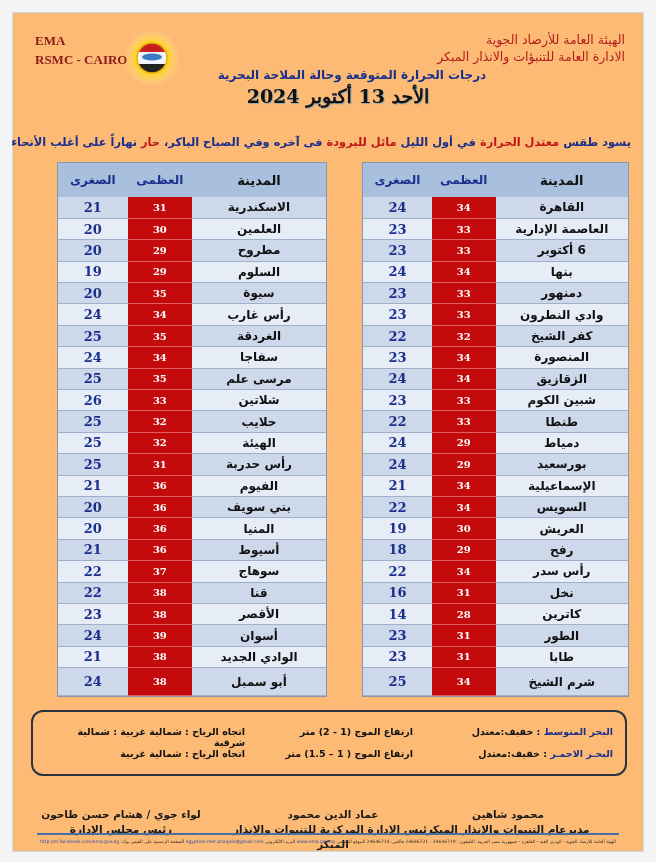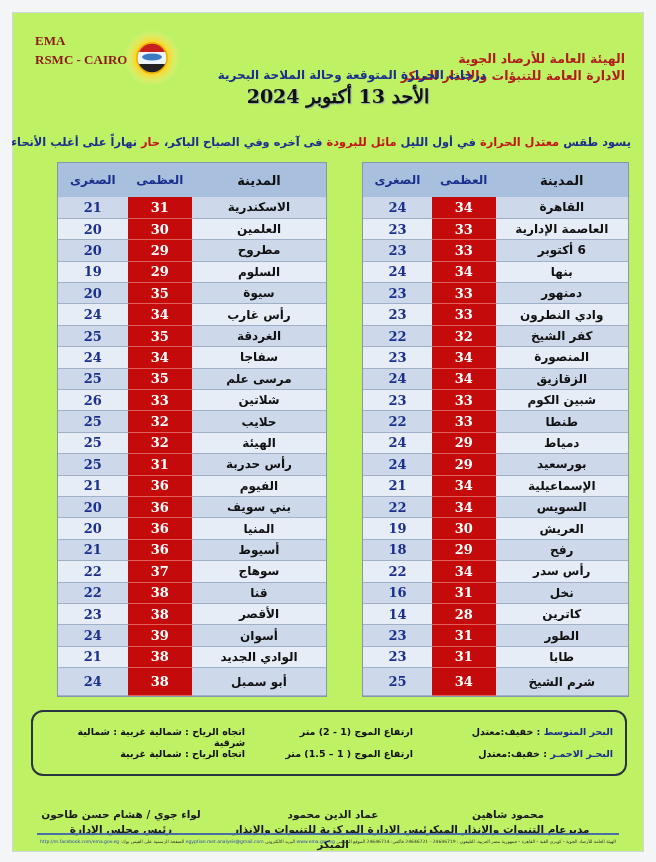--- a/index.html
+++ b/index.html
@@ -1,38 +1,38 @@
 <!DOCTYPE html>
 <html><head>
   <meta charset="utf-8">
   <style>
     * { box-sizing: border-box; margin: 0; padding: 0; }
     html, body { width: 656px; height: 862px; background: #f4f5f6; overflow: hidden; }
     body { font-family: "DejaVu Sans", sans-serif; position: relative; }
     .page {
       position: absolute; left: 12px; top: 12px; width: 632px; height: 840px;
-      background: #bef264; border: 1px solid #d0d8e2;
+      background: #fdba74; border: 1px solid #d0d8e2;
     }
     .abs { position: absolute; }
     .ema { left: 22px; top: 18px; color: #8b1a1a; font-family: "Liberation Serif", serif; font-weight: bold; font-size: 13px; line-height: 19px; }
     .logo { left: 110px; top: 16px; width: 58px; height: 58px; }
-    .org { right: 18px; top: 18px; text-align: right; direction: rtl; color: #b01e1e; font-weight: bold; font-size: 12.5px; line-height: 17px; font-family: "DejaVu Sans", sans-serif; margin-top: 19px; }
+    .org { right: 18px; top: 18px; text-align: right; direction: rtl; color: #b01e1e; font-weight: normal; font-size: 12.5px; line-height: 17px; font-family: "DejaVu Sans", sans-serif; }
     .subtitle { left: 0; right: 0; top: 55px; text-align: center; padding-left: 48px; color: #1b2f8c; font-weight: bold; font-size: 12px; direction: rtl; }
     .date { left: 0; right: 0; top: 72px; text-align: center; padding-left: 20px; color: #111; font-weight: bold; font-size: 19px; direction: rtl; font-family: "DejaVu Serif", serif; text-shadow: 1px 1px 1px #9aa; }
     .summary { left: 10px; right: 12px; top: 122px; text-align: center; direction: rtl; font-weight: bold; font-size: 11.4px; white-space: nowrap; }
     .summary .b { color: #1b2f8c; }
     .summary .r { color: #c01818; }
 
     table.temps { position: absolute; border-collapse: collapse; direction: rtl; font-weight: bold; }
     table.temps th { background: #a9bfde; height: 34px; font-size: 12px; }
     table.temps th.city { color: #111; font-size: 13px; }
     table.temps th.mx, table.temps th.mn { color: #1b2f8c; }
     table.temps td { height: 21.4px; text-align: center; border-bottom: 1px solid #9fb0c8; font-size: 12px; }
     table.temps td.city { color: #111; font-family: "DejaVu Sans", sans-serif; }
-    table.temps td.mx { background: #c40a0a; color: #fff; font-family: "DejaVu Serif", serif; font-size: 13px; border-bottom: 1px solid #e06060; }
+    table.temps td.mx { background: #c40a0a; color: #fff; font-family: "DejaVu Serif", serif; font-size: 10px; border-bottom: 1px solid #e06060; }
     table.temps td.mn { color: #1b2f8c; font-family: "DejaVu Serif", serif; font-size: 13px; }
     table.temps tr:nth-child(odd) td.city, table.temps tr:nth-child(odd) td.mn { background: #cdd8ea; }
     table.temps tr:nth-child(even) td.city, table.temps tr:nth-child(even) td.mn { background: #e6edf7; }
     table.temps tr.tall td { height: 28px; }
     .tbl-wrap { position: absolute; border: 1px solid #8696b0; }
 
     .marine {
       left: 18px; top: 697px; width: 596px; height: 66px;
       border: 2px solid #2a3340; border-radius: 12px; direction: rtl; font-size: 9.5px; font-weight: bold;
     }

